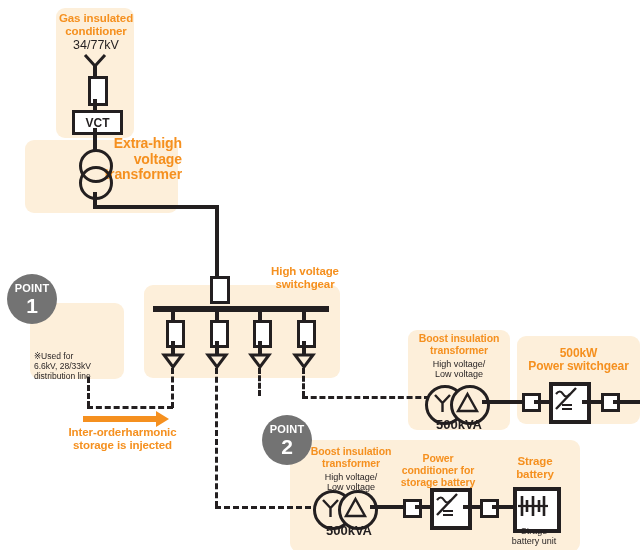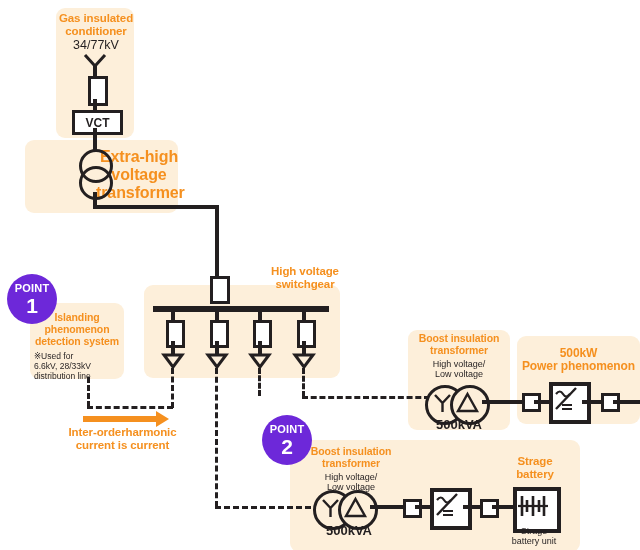--- a/index.html
+++ b/index.html
@@ -32,21 +32,21 @@
   .breaker{position:absolute;background:#fff;border:3px solid #231f20;}
   .vct{position:absolute;background:#fff;border:3px solid #231f20;
        display:flex;align-items:center;justify-content:center;
        color:#231f20;font-weight:bold;}
   .sqsm{position:absolute;background:#fff;border:3px solid #231f20;}
   .circ{position:absolute;border:3px solid #231f20;border-radius:50%;
         background:transparent;}
   .circF{position:absolute;border:3px solid #231f20;border-radius:50%;
         background:#fdefda;}
   .point{position:absolute;width:50px;height:50px;border-radius:50%;
-         background:#6d28d9;color:#fff;display:flex;flex-direction:column;
+         background:#737373;color:#fff;display:flex;flex-direction:column;
          align-items:center;justify-content:center;line-height:1;}
   .point .p1{font-size:11px;font-weight:bold;letter-spacing:.2px;}
   .point .p2{font-size:21px;font-weight:bold;margin-top:1px;}
 
   .arrow{position:absolute;height:6px;background:#f5901f;}
   .arrowhead{position:absolute;width:0;height:0;
      border-top:8px solid transparent;border-bottom:8px solid transparent;
      border-left:13px solid #f5901f;}
 
   .pcbox{position:absolute;background:#fff;border:4px solid #231f20;}
@@ -78,21 +78,21 @@
   <div class="wire vw" style="left:93px;top:65px;height:18px;"></div>
 
   <div class="breaker" style="left:88px;top:76px;width:14px;height:24px;"></div>
   <div class="wire vw" style="left:93px;top:99px;height:12px;"></div>
 
   <div class="vct" style="left:72px;top:110px;width:45px;height:19px;font-size:12px;">
       <span>VCT</span>
     </div>
   <div class="wire vw" style="left:93px;top:128px;height:22px;"></div>
 
-  <div class="lbl" style="left:96px;top:148px;width:86px;font-size:16px;">Extra-high
+  <div class="lbl" style="left:96px;top:136px;width:86px;font-size:14px;text-align:right;">Extra-high
 voltage
 transformer</div>
   <div class="circ" style="left:79px;top:149px;width:28px;height:28px;"></div>
   <div class="circ" style="left:79px;top:166px;width:28px;height:28px;"></div>
   <div class="wire vw" style="left:93px;top:192px;height:17px;"></div>
 
   <div class="wire hw" style="left:93px;top:205px;width:126px;"></div>
   <div class="wire vw" style="left:215px;top:205px;height:90px;"></div>
 
   <div class="lbl" style="left:250px;top:265px;width:110px;font-size:11.5px;">High voltage
@@ -141,55 +141,52 @@
       <path d="M2 2 L20 2 L11 14 Z" fill="none" stroke="#231f20" stroke-width="3"></path>
     </svg>
   </div>
   <div class="dv" style="left:302px;top:368px;height:29px;"></div>
   <div class="dh" style="left:302px;top:396px;width:128px;"></div>
 
   <div class="point" style="left:7px;top:274px;">
     <span class="p1">POINT</span>
     <span class="p2">1</span>
   </div>
-  <div class="lbl" style="left:26px;top:312px;width:102px;font-size:10.5px;">Islanding
-phenomenon
-detection system</div>
   <div class="blk" style="left:30px;top:352px;width:94px;font-size:8.5px;text-align:left;padding-left:4px;">※Used for
  6.6kV, 28/33kV
  distribution line</div>
 
   <div class="dv" style="left:87px;top:377px;height:30px;"></div>
   <div class="dh" style="left:87px;top:406px;width:86px;"></div>
 
   <div class="arrow" style="left:83px;top:416px;width:75px;"></div>
   <div class="arrowhead" style="left:156px;top:411px;"></div>
   <div class="lbl" style="left:30px;top:426px;width:185px;font-size:11.5px;">Inter-orderharmonic
-current is current</div>
+storage is injected</div>
 
   <div class="lbl" style="left:404px;top:333px;width:110px;font-size:10.5px;">Boost insulation
 transformer</div>
   <div class="blk" style="left:408px;top:359px;width:102px;font-size:9px;">High voltage/
 Low voltage</div>
   <div class="circF" style="left:425px;top:385px;width:34px;height:34px;"></div>
   <div class="circF" style="left:450px;top:385px;width:34px;height:34px;"></div>
   <div style="position:absolute;left:432px;top:392px;">
     <svg width="21" height="21" viewBox="0 0 21 21">
       <path d="M10.5 20 L10.5 11 M10.5 11 L3 3 M10.5 11 L18 3" fill="none" stroke="#231f20" stroke-width="2.4"></path>
     </svg>
   </div>
   <div style="position:absolute;left:457px;top:392px;">
     <svg width="21" height="21" viewBox="0 0 21 21">
       <path d="M10.5 2 L20 19 L1 19 Z" fill="none" stroke="#231f20" stroke-width="2.4"></path>
     </svg>
   </div>
   <div class="blk" style="left:408px;top:418px;width:102px;font-size:13px;font-weight:bold;">500kVA</div>
 
   <div class="lbl" style="left:517px;top:347px;width:123px;font-size:12px;">500kW
-Power phenomenon</div>
+Power switchgear</div>
   <div class="wire hw" style="left:482px;top:400px;width:42px;"></div>
   <div class="sqsm" style="left:522px;top:393px;width:13px;height:13px;"></div>
   <div class="wire hw" style="left:534px;top:400px;width:16px;"></div>
   <div class="pcbox" style="left:549px;top:382px;width:34px;height:34px;">
     <svg width="26" height="26" viewBox="0 0 26 26" style="margin:0px;">
       <path d="M23 2 L3 23" stroke="#231f20" stroke-width="2.4" fill="none"></path>
       <path d="M3 8 q4 -5 7 0 q3 5 7 0" stroke="#231f20" stroke-width="2.2" fill="none"></path>
       <path d="M9 19 L19 19 M9 23 L19 23" stroke="#231f20" stroke-width="2.2" fill="none"></path>
     </svg>
   </div>
@@ -213,20 +210,23 @@
       <path d="M10.5 20 L10.5 11 M10.5 11 L3 3 M10.5 11 L18 3" fill="none" stroke="#231f20" stroke-width="2.4"></path>
     </svg>
   </div>
   <div style="position:absolute;left:345px;top:497px;">
     <svg width="21" height="21" viewBox="0 0 21 21">
       <path d="M10.5 2 L20 19 L1 19 Z" fill="none" stroke="#231f20" stroke-width="2.4"></path>
     </svg>
   </div>
   <div class="blk" style="left:298px;top:524px;width:102px;font-size:13px;font-weight:bold;">500kVA</div>
 
+  <div class="lbl" style="left:383px;top:453px;width:110px;font-size:10.5px;">Power
+conditioner for
+storage battery</div>
   <div class="wire hw" style="left:370px;top:505px;width:34px;"></div>
   <div class="sqsm" style="left:403px;top:499px;width:13px;height:13px;"></div>
   <div class="wire hw" style="left:415px;top:505px;width:16px;"></div>
   <div class="pcbox" style="left:430px;top:488px;width:34px;height:34px;">
     <svg width="26" height="26" viewBox="0 0 26 26">
       <path d="M23 2 L3 23" stroke="#231f20" stroke-width="2.4" fill="none"></path>
       <path d="M3 8 q4 -5 7 0 q3 5 7 0" stroke="#231f20" stroke-width="2.2" fill="none"></path>
       <path d="M9 19 L19 19 M9 23 L19 23" stroke="#231f20" stroke-width="2.2" fill="none"></path>
     </svg>
   </div>

